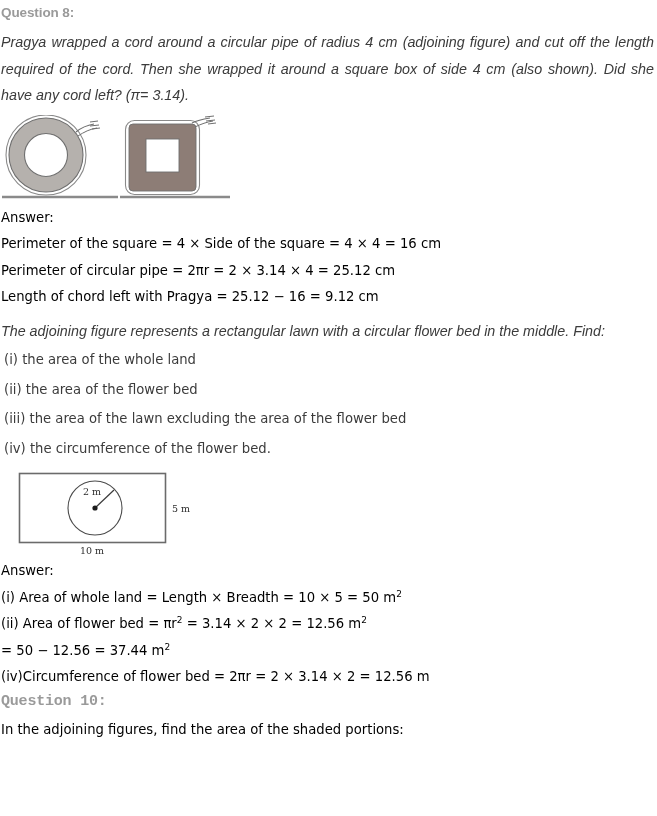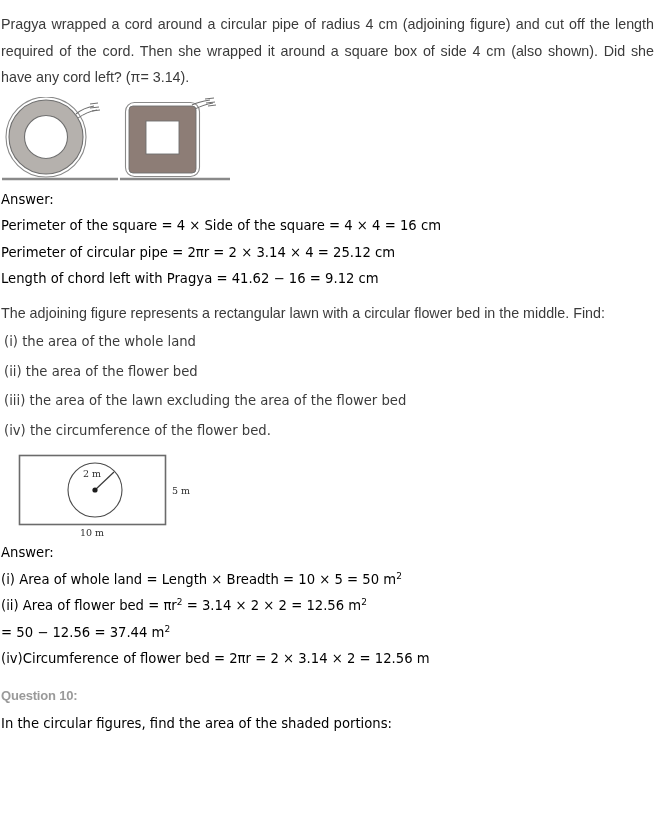--- a/index.html
+++ b/index.html
@@ -28,36 +28,36 @@
     font-family: "Liberation Sans", sans-serif;
     font-weight: bold;
     font-size: 13.5px;
     color: #9a9a9a;
     letter-spacing: -0.1px;
     line-height: 18px;
     margin: 0;
     padding: 0 0 0 1px;
   }
   .q-head.wide {
-    font-family: Liberation Sans, sans-serif;
-    font-size: 13px;
+    font-family: Liberation Mono, monospace;
+    font-size: 15px;
     letter-spacing: -0.2px;
-    margin-top: 12px;
   }
 
   
   .q-body {
     font-family: "Liberation Sans", sans-serif;
     font-size: 14.3px;
     color: #3b3b3b;
     line-height: 26.5px;
     margin: 0;
     padding: 0 3px 0 1px;
     text-align: justify;
     text-justify: inter-word;
+    font-style: italic;
   }
 
   .ans-line {
     font-family: "DejaVu Sans", sans-serif;
     font-size: 13.2px;
     color: #000000;
     line-height: 26.5px;
     margin: 0;
     padding: 0 0 0 1px;
     white-space: nowrap;
@@ -107,20 +107,21 @@
     height: 88px;
     margin: 6px 0 2px 16px;
   }
 </style>
 </head>
 <body>
 
 <div class="page">
 
   <div style="padding-top:4px;">
+    <div class="q-head">Question 8:</div>
 
     <div style="height:7px"></div>
 
     <p class="q-body">Pragya wrapped a cord around a circular pipe of radius 4 cm (adjoining figure) and cut off the length required of the cord. Then she wrapped it around a square box of side 4 cm (also shown). Did she have any cord left? (π= 3.14).</p>
 
     <div class="fig-row">
 
       <div class="fig-pipe">
         <svg width="118" height="88" viewBox="0 0 118 88">
           <g>
@@ -155,21 +156,21 @@
 
             <line x1="0" y1="82" x2="110" y2="82" stroke="#8a8a8a" stroke-width="2.4"></line>
           </g>
         </svg>
       </div>
     </div>
 
     <div class="ans-line">Answer:</div>
     <div class="ans-line">Perimeter of the square = 4 × Side of the square = 4 × 4 = 16 cm</div>
     <div class="ans-line">Perimeter of circular pipe = 2πr = 2 × 3.14 × 4 = 25.12 cm</div>
-    <div class="ans-line">Length of chord left with Pragya = 41.62 − 16 = 9.12 cm</div>
+    <div class="ans-line">Length of chord left with Pragya = 25.12 − 16 = 9.12 cm</div>
   </div>
 
   <div style="padding-top:2px;">
 
     <div style="height:5px"></div>
 
     <p class="q-body">The adjoining figure represents a rectangular lawn with a circular flower bed in the middle. Find:</p>
 
     <div class="list-line">(i) the area of the whole land</div>
     <div class="list-line">(ii) the area of the flower bed</div>
@@ -201,16 +202,16 @@
 
 
     <div class="ans-line"><span>= 50 − 12.56 = 37.44 m</span><sup>2</sup></div>
 
     <div class="ans-line">(iv)Circumference of flower bed = 2πr = 2 × 3.14 × 2 = 12.56 m</div>
   </div>
 
   <div style="padding-top:2px;">
     <div class="q-head wide">Question 10:</div>
     <div style="height:6px"></div>
-    <div class="ans-line">In the circular figures, find the area of the shaded portions:</div>
+    <div class="ans-line">In the adjoining figures, find the area of the shaded portions:</div>
   </div>
 
 </div>
 
 </body></html>

